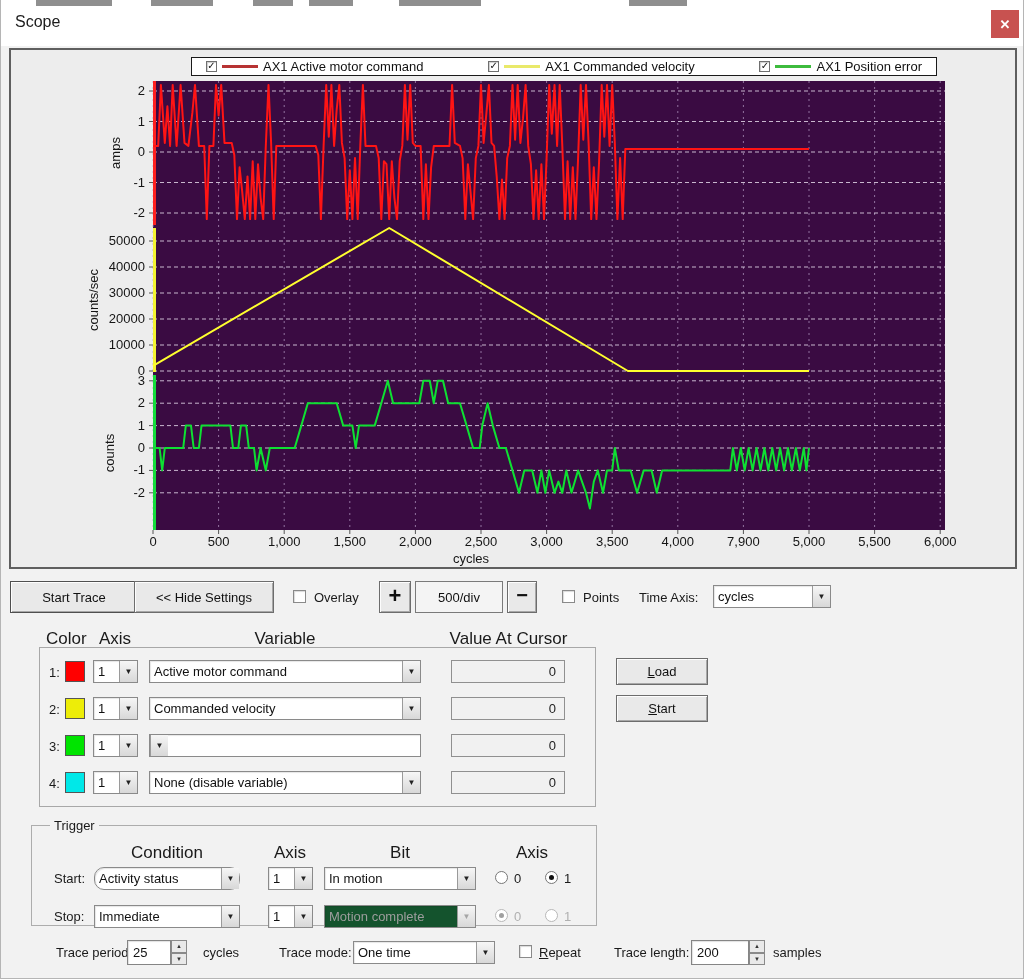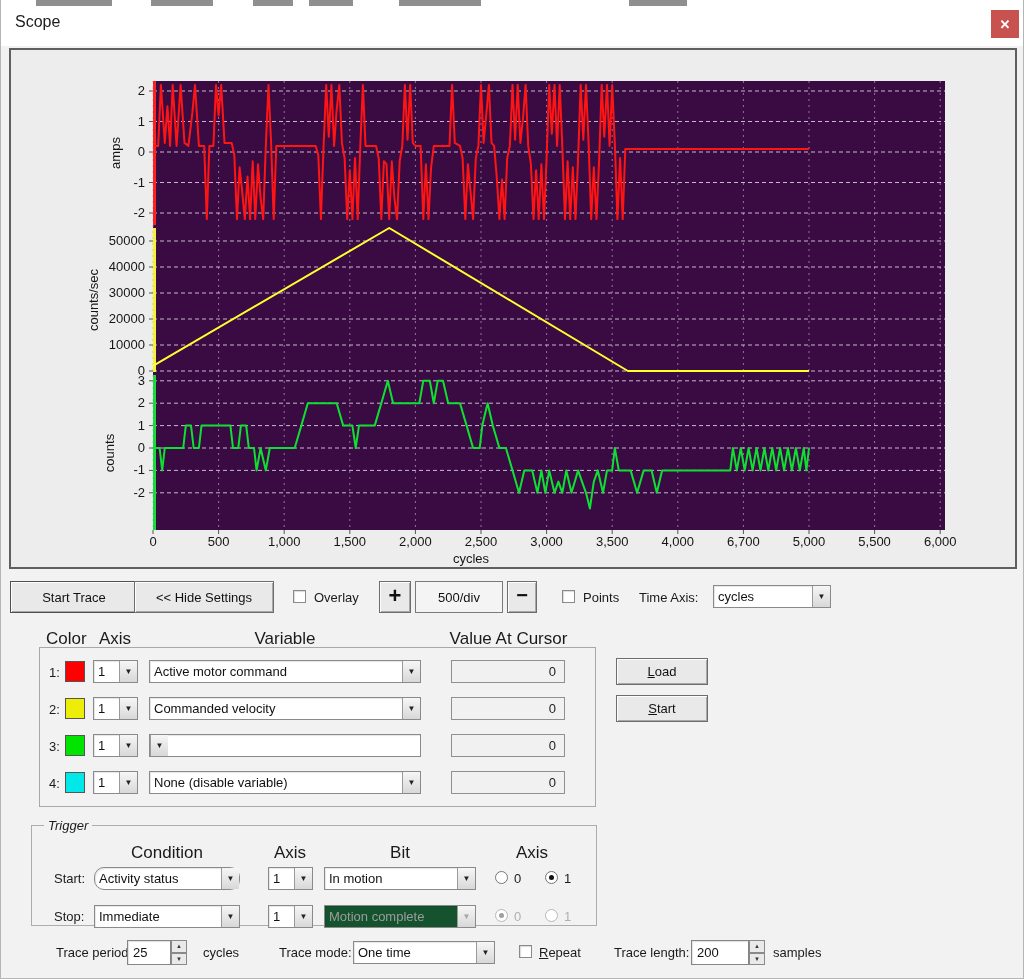--- a/index.html
+++ b/index.html
@@ -46,21 +46,21 @@
   .combo.disabled .cval { color:#9d9d9d; }
   .combo.disabled .cbtn { color:#a5a5a5; }
   .vfield { position:absolute; background:#f1f1f1; border:1px solid #909090; height:23px;
     display:flex; align-items:center; justify-content:flex-end; padding-right:8px; font-size:13px; color:#222; }
   .swatch { position:absolute; width:20px; height:21px; border:1px solid #555; }
   .ckbox { position:absolute; width:13px; height:13px; background:#fff; border:1px solid #8a8a8a; box-shadow:inset 1px 1px 1px rgba(0,0,0,.15); }
   .lbl { position:absolute; font-size:13px; color:#1a1a1a; white-space:nowrap; }
   .hdr { position:absolute; font-size:17px; color:#1a1a1a; text-align:center; }
   .groupbox { position:absolute; border:1px solid #a8a8a8; }
   fieldset.trig { position:absolute; left:30px; top:818px; width:566px; height:108px; border:1px solid #adadad; }
-  fieldset.trig legend { font-size:13px; margin-left:12px; padding:0 4px; color:#1a1a1a;font-style:italic; }
+  fieldset.trig legend { font-size:13px; margin-left:18px; padding:0 4px; color:#1a1a1a; }
   .radio { position:absolute; width:13px; height:13px; border-radius:50%; background:#fff; border:1px solid #777; }
   .radio.checked::after { content:""; position:absolute; left:3px; top:3px; width:5px; height:5px; border-radius:50%; background:#111; }
   .radio.disabled { border-color:#b8b8b8; }
   .radio.disabled.checked::after { background:#a0a0a0; }
   .rlabel { position:absolute; font-size:13px; color:#1a1a1a; }
   .rlabel.dis { color:#b0b0b0; }
   .spin { position:absolute; display:flex; height:25px; }
   .spin .sval { background:#fff; border:1px solid #858585; box-shadow:inset 1px 1px 1px rgba(0,0,0,.12);
     padding:4px 4px 0 5px; font-size:13px; color:#111; }
   .spin .sbtns { display:flex; flex-direction:column; width:16px; }
@@ -75,20 +75,37 @@
   <div class="frag" style="left:150px;width:62px;"></div>
   <div class="frag" style="left:252px;width:40px;"></div>
   <div class="frag" style="left:308px;width:44px;"></div>
   <div class="frag" style="left:398px;width:82px;"></div>
   <div class="frag" style="left:628px;width:58px;"></div>
   <span class="titletext">Scope</span>
   <div class="closebtn">✕</div>
 </div>
 
 <div class="panel">
+  <div class="legend">
+    <div class="litem">
+      <span class="cb checked"></span>
+      <span class="lline" style="background: rgb(183, 51, 51);"></span>
+      <span>AX1 Active motor command</span>
+    </div>
+    <div class="litem">
+      <span class="cb checked"></span>
+      <span class="lline" style="background: rgb(233, 233, 106);"></span>
+      <span>AX1 Commanded velocity</span>
+    </div>
+    <div class="litem">
+      <span class="cb checked"></span>
+      <span class="lline" style="background: rgb(61, 187, 61);"></span>
+      <span>AX1 Position error</span>
+    </div>
+  </div>
   <div class="plot">
     <svg width="792" height="449" viewBox="0 0 792 449">
         <line x1="0" y1="0" x2="0" y2="449" stroke="#b79fc7" stroke-width="1" stroke-dasharray="2 4" opacity="0.7"></line>
         <line x1="65.60000000000001" y1="0" x2="65.60000000000001" y2="449" stroke="#b79fc7" stroke-width="1" stroke-dasharray="2 4" opacity="0.7"></line>
         <line x1="131.20000000000002" y1="0" x2="131.20000000000002" y2="449" stroke="#b79fc7" stroke-width="1" stroke-dasharray="2 4" opacity="0.7"></line>
         <line x1="196.8" y1="0" x2="196.8" y2="449" stroke="#b79fc7" stroke-width="1" stroke-dasharray="2 4" opacity="0.7"></line>
         <line x1="262.40000000000003" y1="0" x2="262.40000000000003" y2="449" stroke="#b79fc7" stroke-width="1" stroke-dasharray="2 4" opacity="0.7"></line>
         <line x1="328" y1="0" x2="328" y2="449" stroke="#b79fc7" stroke-width="1" stroke-dasharray="2 4" opacity="0.7"></line>
         <line x1="393.6" y1="0" x2="393.6" y2="449" stroke="#b79fc7" stroke-width="1" stroke-dasharray="2 4" opacity="0.7"></line>
         <line x1="459.20000000000005" y1="0" x2="459.20000000000005" y2="449" stroke="#b79fc7" stroke-width="1" stroke-dasharray="2 4" opacity="0.7"></line>
@@ -174,21 +191,21 @@
         <div class="ytitle" style="top: 371.5px; left: -44px;">counts</div>
         <div class="xtick" style="left: 0px;">0</div>
         <div class="xtick" style="left: 65.6px;">500</div>
         <div class="xtick" style="left: 131.2px;">1,000</div>
         <div class="xtick" style="left: 196.8px;">1,500</div>
         <div class="xtick" style="left: 262.4px;">2,000</div>
         <div class="xtick" style="left: 328px;">2,500</div>
         <div class="xtick" style="left: 393.6px;">3,000</div>
         <div class="xtick" style="left: 459.2px;">3,500</div>
         <div class="xtick" style="left: 524.8px;">4,000</div>
-        <div class="xtick" style="left: 590.4px;">6,700</div>
+        <div class="xtick" style="left: 590.4px;">7,900</div>
         <div class="xtick" style="left: 656px;">5,000</div>
         <div class="xtick" style="left: 721.6px;">5,500</div>
         <div class="xtick" style="left: 787.2px;">6,000</div>
         <div class="xlabel" style="left: 318px;">cycles</div>
       </div>
   </div>
 </div>
 
 <div class="btn3d" style="left:9px;top:581px;width:128px;height:32px;border-color:#4f4f4f;">
   <span>Start Trace</span>

